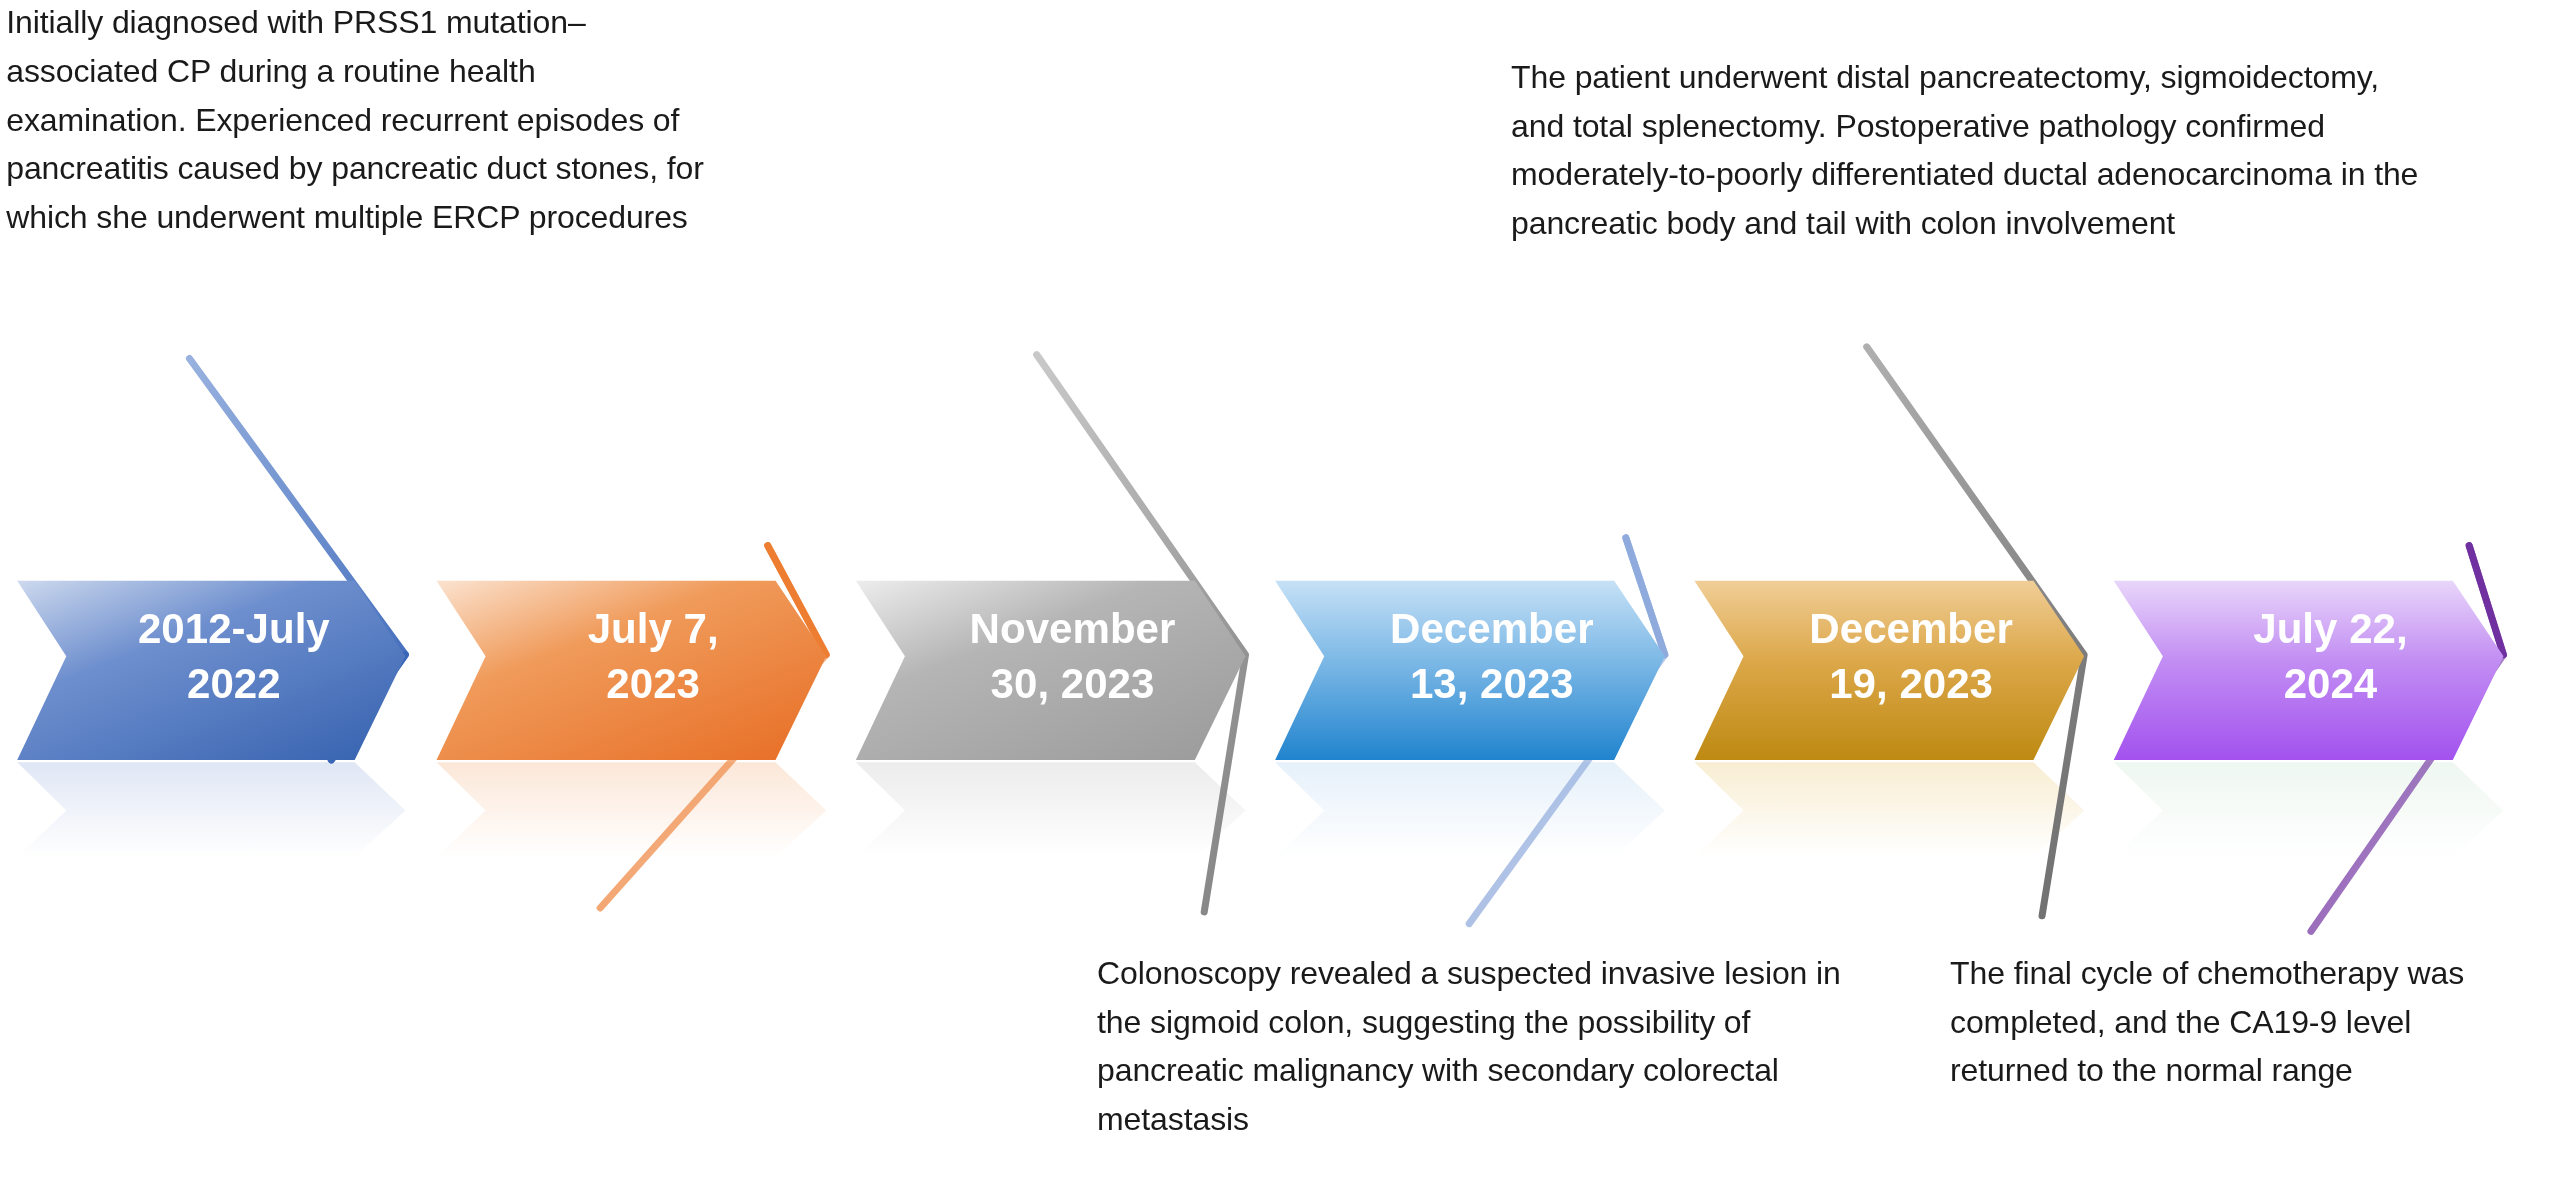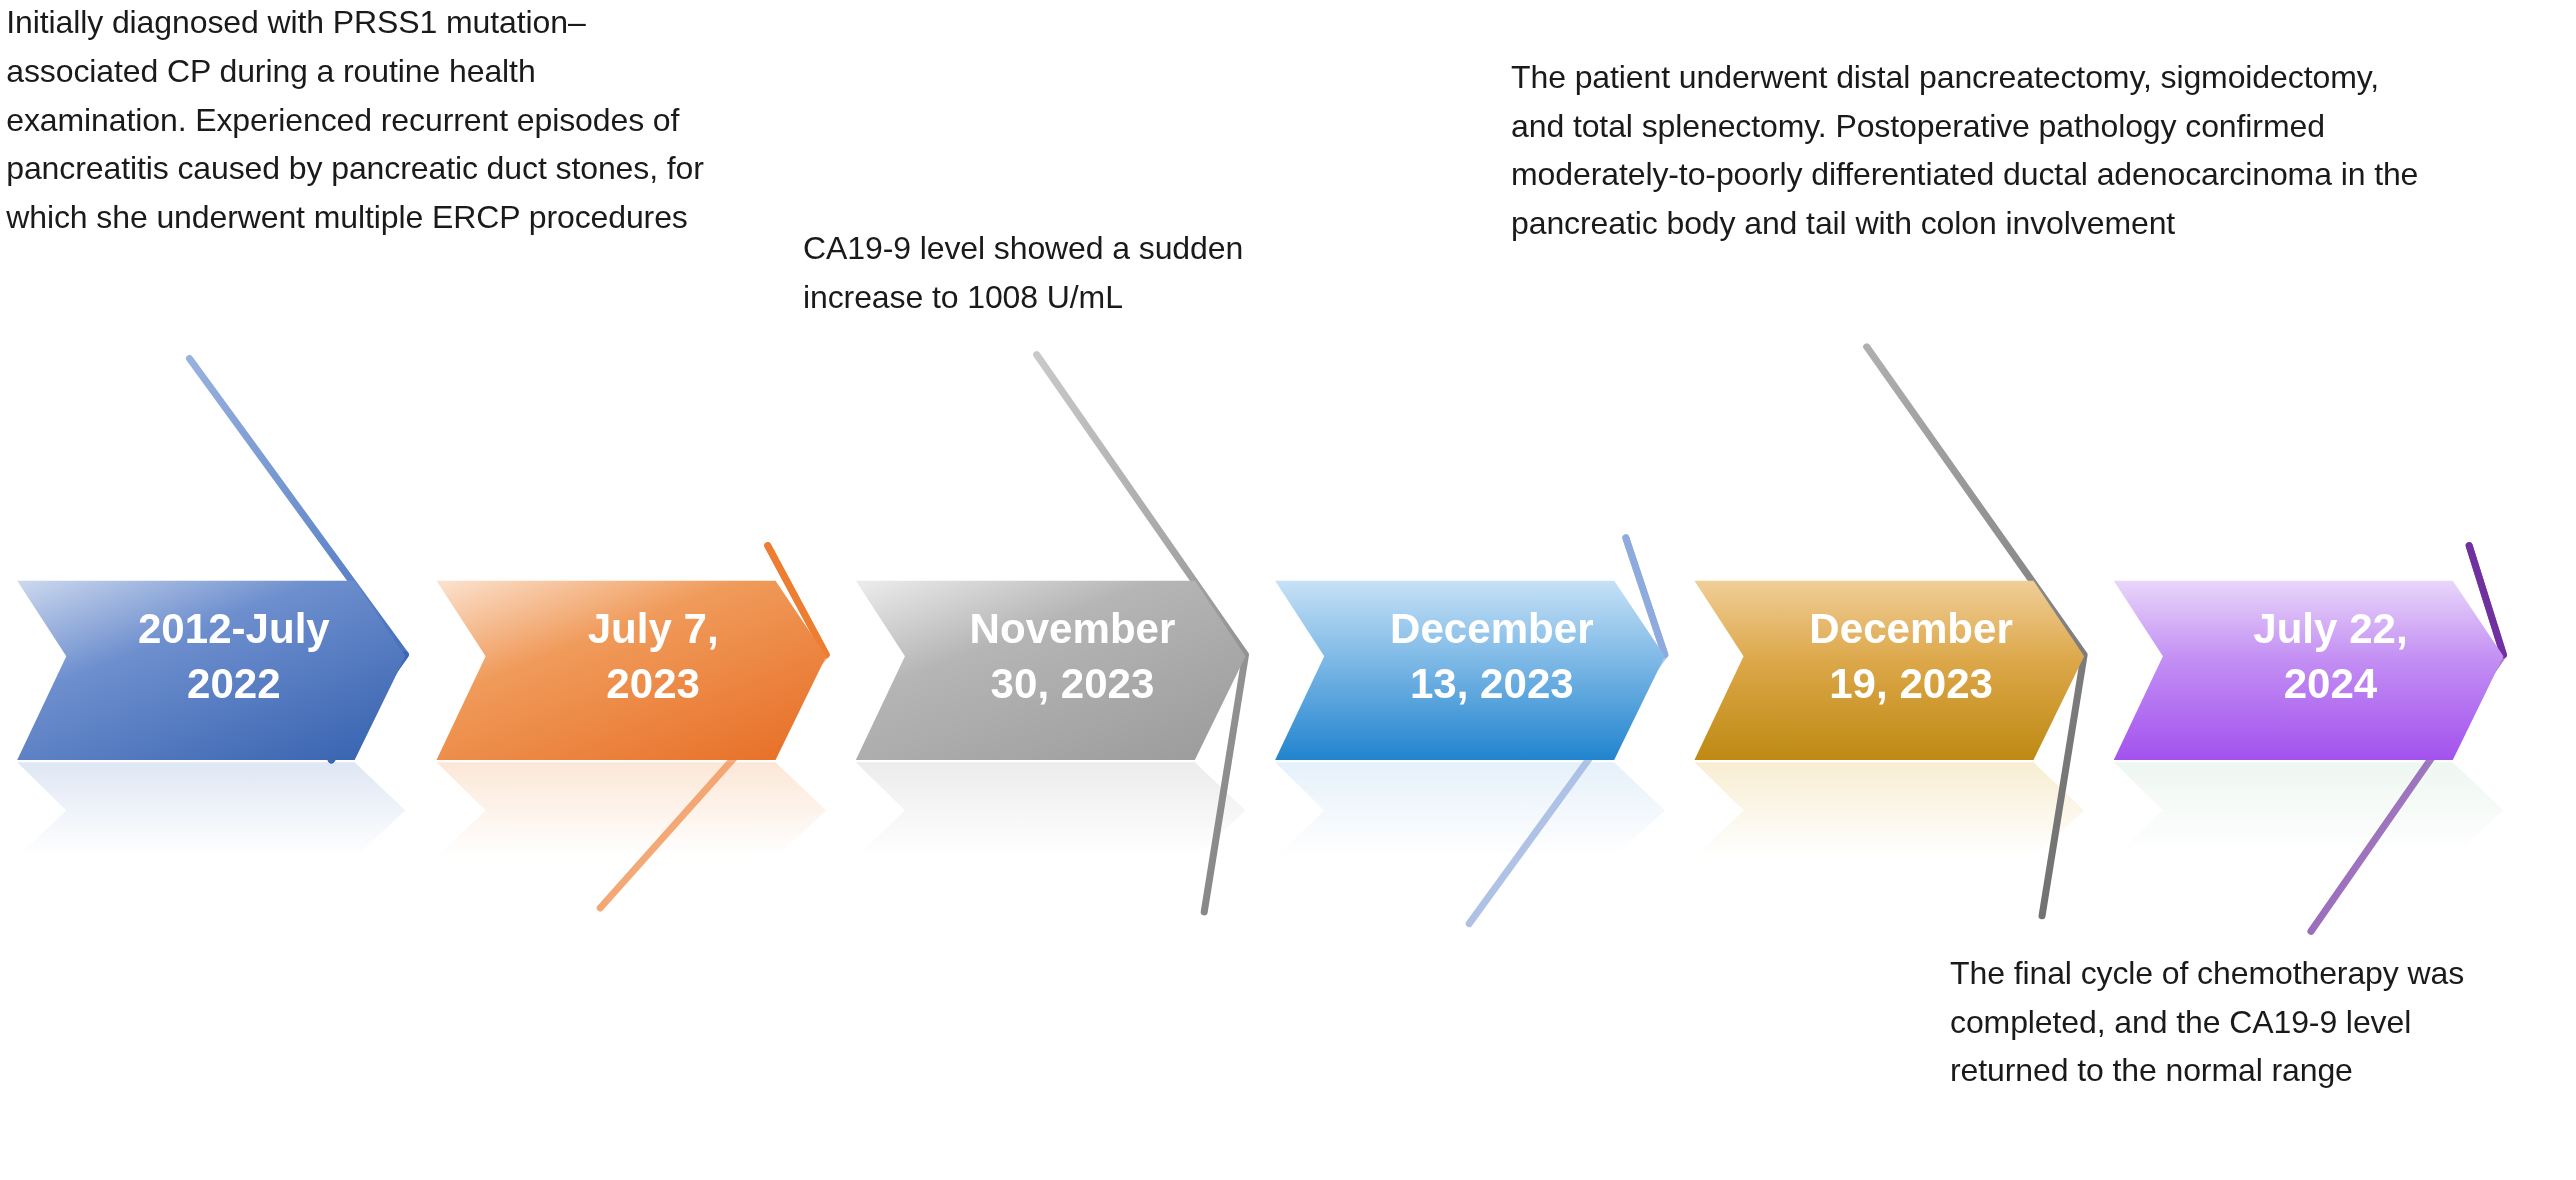--- a/index.html
+++ b/index.html
@@ -197,19 +197,19 @@
 
       <text class="chev-label" x="2452" y="825">December</text>
       <text class="chev-label" x="2452" y="895">19, 2023</text>
 
       <text class="chev-label" x="2990" y="825">July 22,</text>
       <text class="chev-label" x="2990" y="895">2024</text>
     </g>
   </svg>
 
   <div class="note note-top-1">Initially diagnosed with PRSS1 mutation–associated CP during a routine health examination. Experienced recurrent episodes of pancreatitis caused by pancreatic duct stones, for which she underwent multiple ERCP procedures</div>
-  <div class="note note-top-2">CA19-9 level showed a sudden increase to 1008 U/mL</div>
   <div class="note note-top-3">The patient underwent distal pancreatectomy, sigmoidectomy, and total splenectomy. Postoperative pathology confirmed moderately-to-poorly differentiated ductal adenocarcinoma in the pancreatic body and tail with colon involvement</div>
 
+  <div class="note note-bot-2">Colonoscopy revealed a suspected invasive lesion in the sigmoid colon, suggesting the possibility of pancreatic malignancy with secondary colorectal metastasis</div>
   <div class="note note-bot-3">The final cycle of chemotherapy was completed, and the CA19-9 level returned to the normal range</div>
 
 </div>
 
 
 </body></html>

